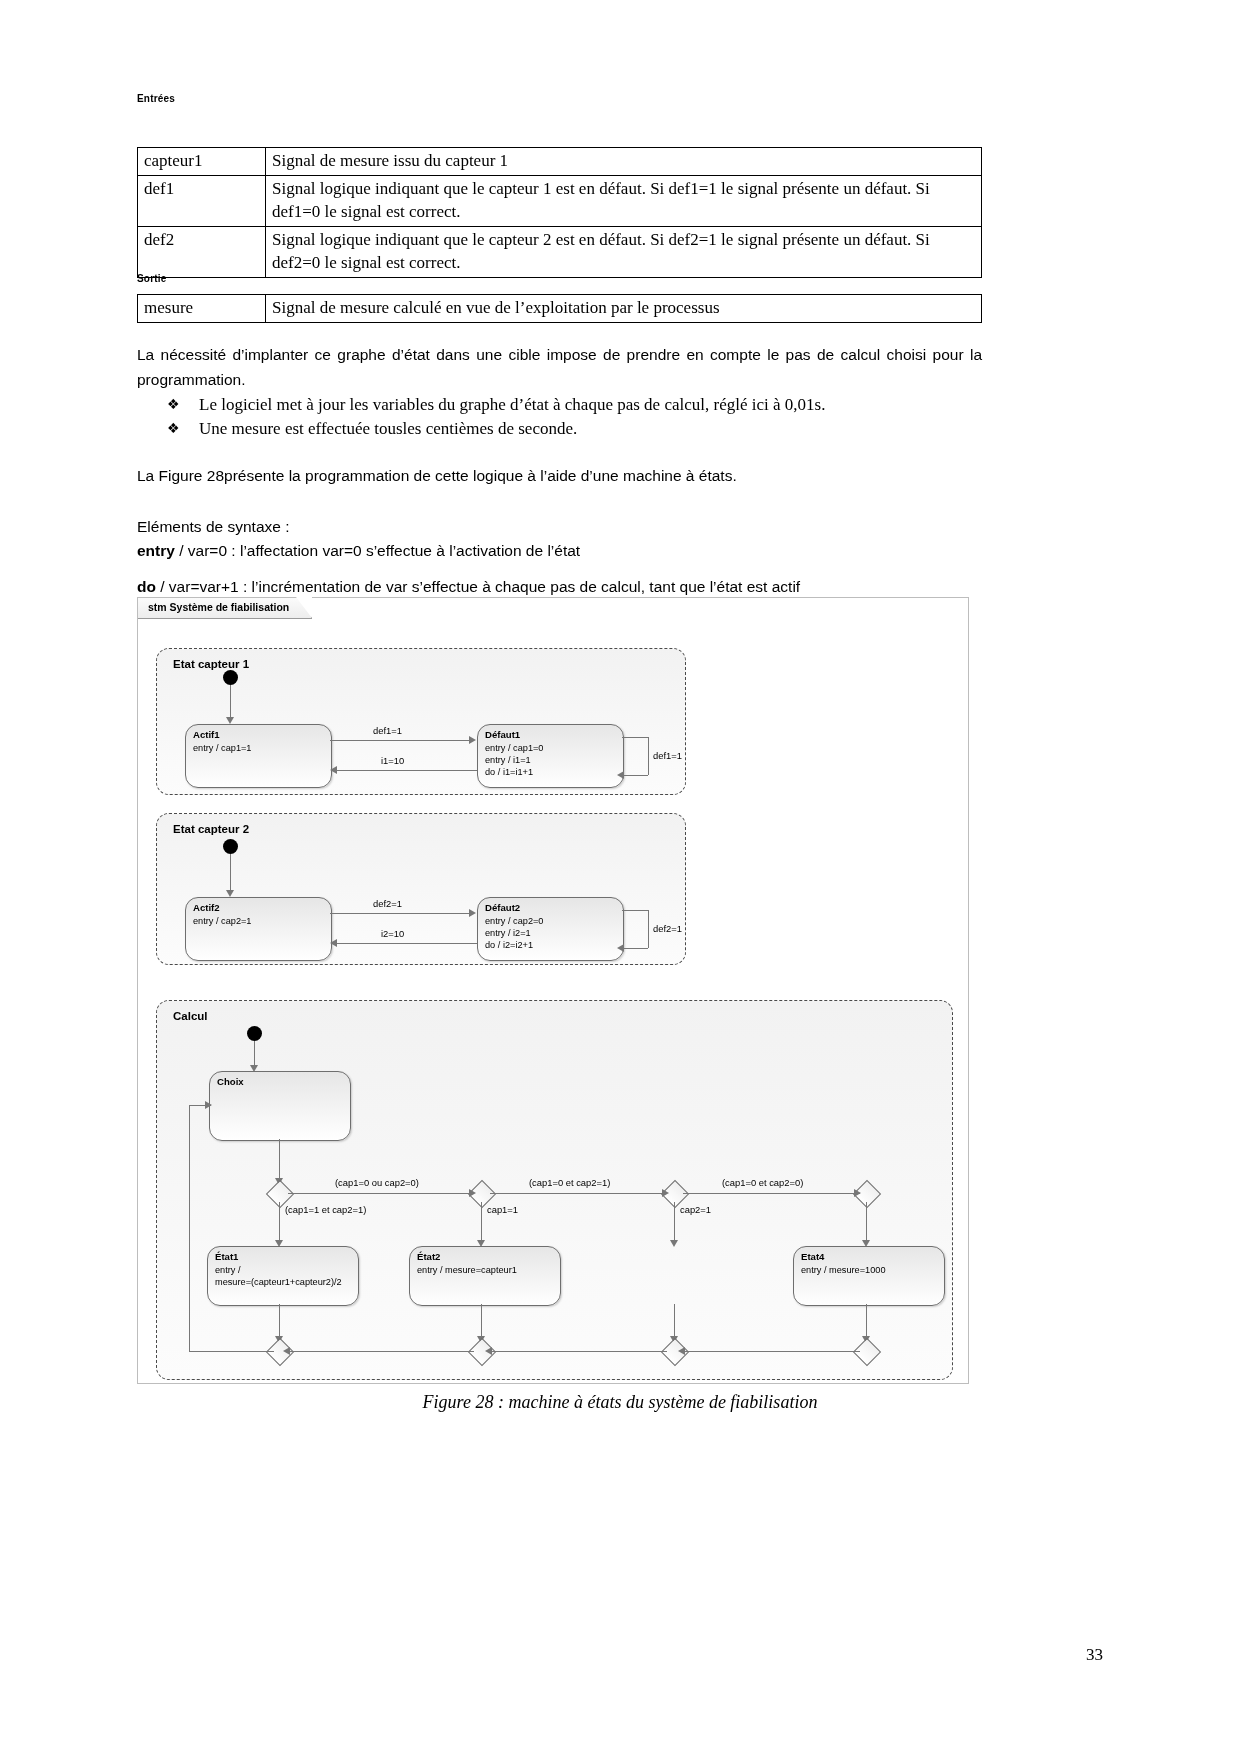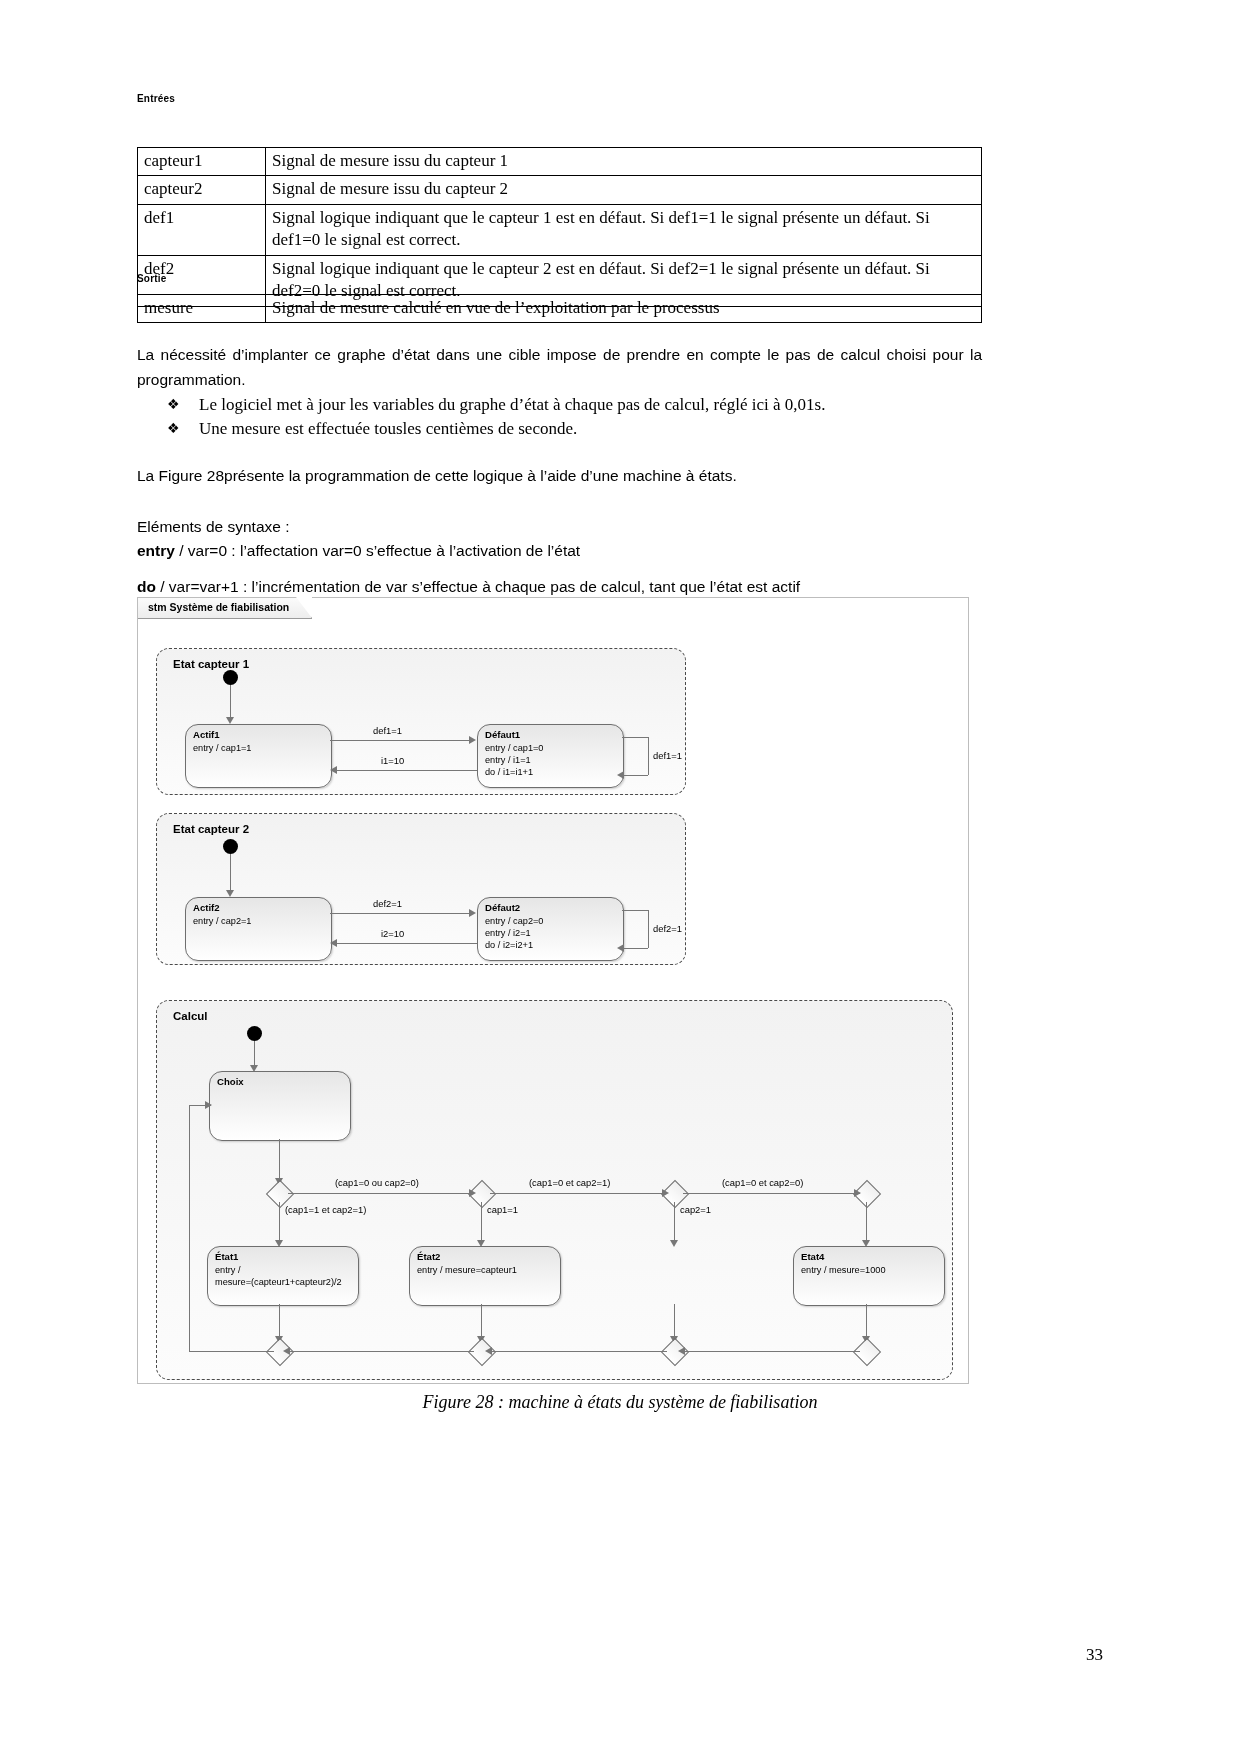--- a/index.html
+++ b/index.html
@@ -100,24 +100,20 @@
 
 <div class="page">
 
   <div class="sec-title" style="left:137px;top:93px;">Entrées</div>
 
   <table class="tbl" style="left:137px;top:113px;width:845px;margin-top:34px;">
     <tbody>
       <tr>
         <td class="k">capteur1</td>
         <td>Signal de mesure issu du capteur 1</td>
-      </tr>
-      <tr>
-        <td class="k">capteur2</td>
-        <td>Signal de mesure issu du capteur 2</td>
       </tr>
       <tr>
         <td class="k">def1</td>
         <td>Signal logique indiquant que le capteur 1 est en défaut. Si def1=1 le signal présente un défaut. Si def1=0 le signal est correct.</td>
       </tr>
       <tr>
         <td class="k">def2</td>
         <td>Signal logique indiquant que le capteur 2 est en défaut. Si def2=1 le signal présente un défaut. Si def2=0 le signal est correct.</td>
       </tr>
     </tbody>

